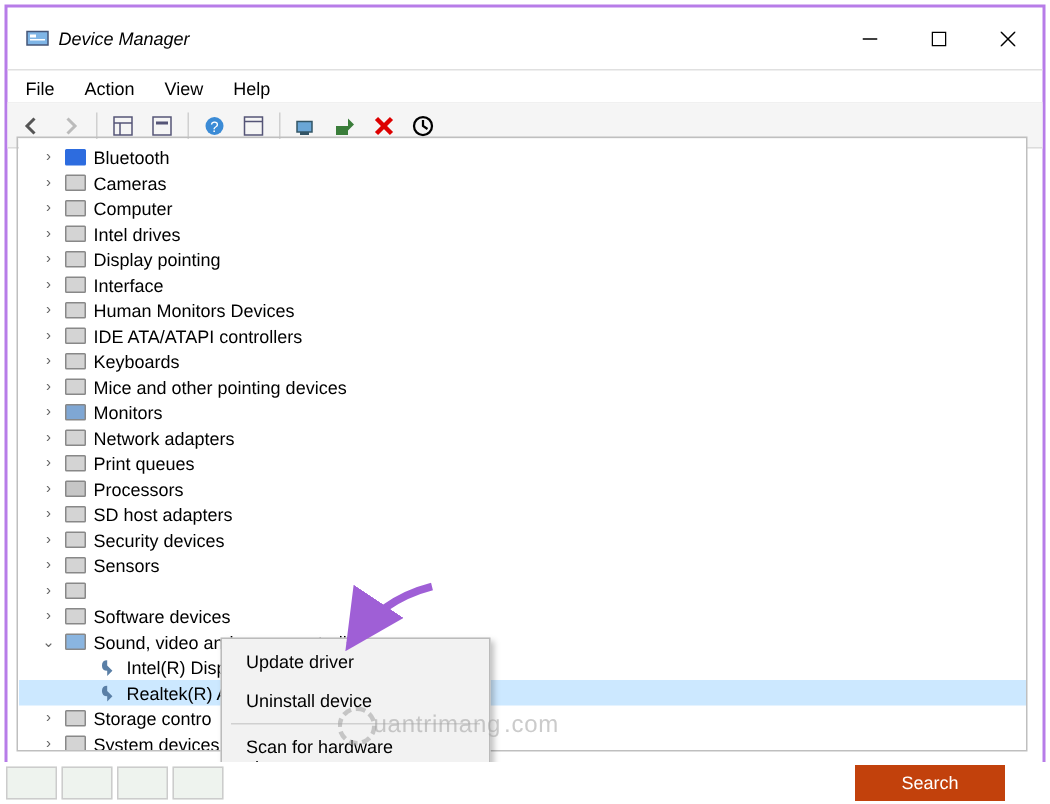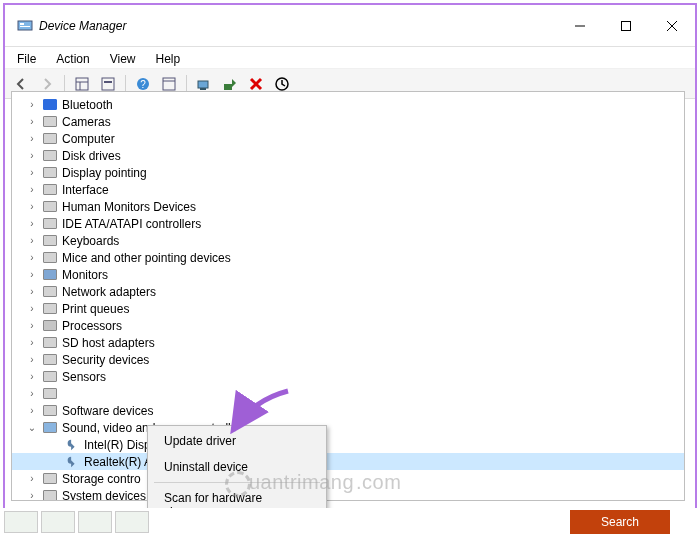--- a/index.html
+++ b/index.html
@@ -41,21 +41,21 @@
 
 
 .ctx { position: absolute; background: #f2f2f2; border: 1px solid #bbb; box-shadow: 2px 2px 4px rgba(0,0,0,0.25); font-size: 12px; padding: 2px; width: 180px; }
 .ctx-item { padding: 6px 14px; }
 .ctx-sep { height: 1px; background: #d0d0d0; margin: 2px 4px; }
 
 
 .arrow { position: absolute; pointer-events: none; }
 
 
-.watermark { position: absolute; font-size: 20px; color: rgba(160,160,160,0.55); letter-spacing: 0.5px; pointer-events: none; }
+.watermark { position: absolute; font-size: 16px; color: rgba(160,160,160,0.55); letter-spacing: 0.5px; pointer-events: none; }
 .watermark .q-circle { display: inline-block; width: 26px; height: 26px; border: 3px dashed rgba(160,160,160,0.55); border-radius: 50%; vertical-align: middle; margin-right: -2px; }
 
 
 .bottom-strip { position: absolute; left: 0; right: 0; bottom: 0; height: 28px; background: #fff; display: flex; align-items: center; }
 .thumbs { display: flex; gap: 3px; padding-left: 4px; }
 .thumb { width: 34px; height: 22px; border: 1px solid #ccc; background: #eef3ee; }
 .search-btn { margin-left: auto; width: 100px; height: 24px; background: #c2410c; color: #fff; display: flex; align-items: center; justify-content: center; font-size: 12px; margin-right: 30px; }
 
 
 .di { width: 14px; height: 11px; border: 1px solid #888; background: linear-gradient(#d9e6f2,#a9c6e0); border-radius: 1px; }
@@ -192,21 +192,21 @@
           <span class="icon">
             <span class="di gen"></span>
           </span>
           <span class="label">Computer</span>
         </div>
         <div class="node">
           <span class="expander">›</span>
           <span class="icon">
             <span class="di gen"></span>
           </span>
-          <span class="label">Disk drives</span>
+          <span class="label">Intel drives</span>
         </div>
         <div class="node">
           <span class="expander">›</span>
           <span class="icon">
             <span class="di gen"></span>
           </span>
           <span class="label">Display pointing</span>
         </div>
         <div class="node">
           <span class="expander">›</span>

